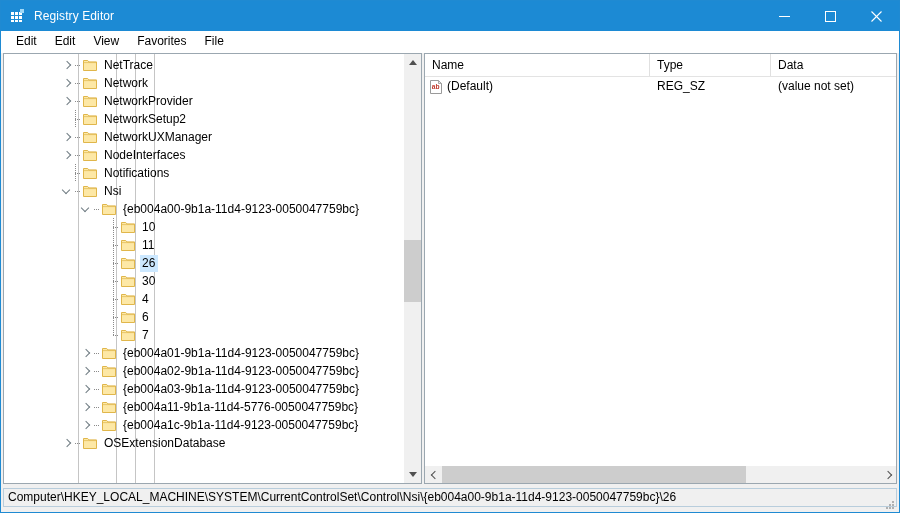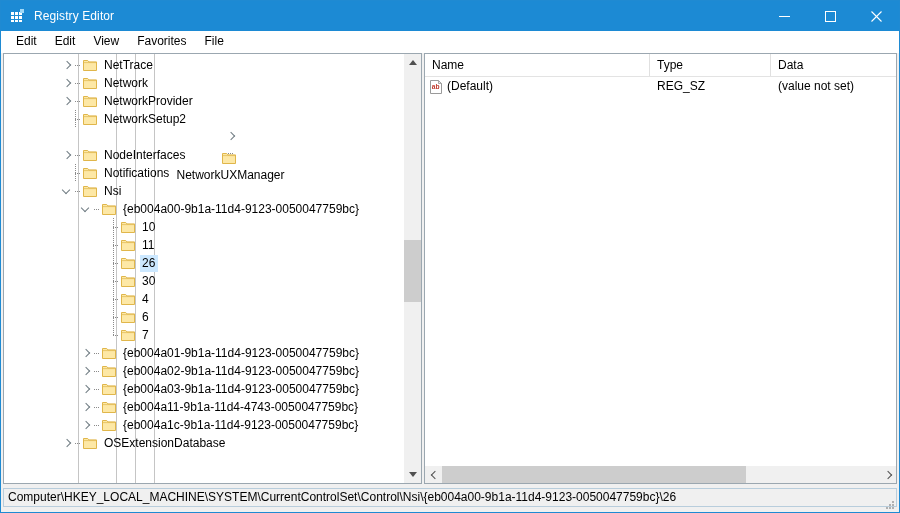--- a/index.html
+++ b/index.html
@@ -495,21 +495,21 @@
             </div>
             <div class="trow" style="padding-left: 14px;">
               <div class="twist"></div>
               <div class="connector stub"></div>
               <div class="folder"><svg width="16" height="14" viewBox="0 0 16 14">
                   <path d="M1.5 2.5 h4.2 l1.2 1.4 h7.6 v8.6 h-13 z" fill="#fde8a6" stroke="#e0b64a" stroke-width="1"></path>
                   <path d="M1.5 4.6 h13" stroke="#e0b64a" stroke-width="0.7" fill="none"></path>
                 </svg></div>
               <div class="tlabel">NetworkSetup2</div>
             </div>
-            <div class="trow" style="padding-left: 14px; flex-direction: column;">
+            <div class="trow" style="padding-left: 14px;">
               <div class="twist">
                 <span class="chev"></span>
               </div>
               <div class="connector"></div>
               <div class="folder"><svg width="16" height="14" viewBox="0 0 16 14">
                   <path d="M1.5 2.5 h4.2 l1.2 1.4 h7.6 v8.6 h-13 z" fill="#fde8a6" stroke="#e0b64a" stroke-width="1"></path>
                   <path d="M1.5 4.6 h13" stroke="#e0b64a" stroke-width="0.7" fill="none"></path>
                 </svg></div>
               <div class="tlabel">NetworkUXManager</div>
             </div>
@@ -653,21 +653,21 @@
             </div>
             <div class="trow" style="padding-left: 33px;">
               <div class="twist">
                 <span class="chev"></span>
               </div>
               <div class="connector"></div>
               <div class="folder"><svg width="16" height="14" viewBox="0 0 16 14">
                   <path d="M1.5 2.5 h4.2 l1.2 1.4 h7.6 v8.6 h-13 z" fill="#fde8a6" stroke="#e0b64a" stroke-width="1"></path>
                   <path d="M1.5 4.6 h13" stroke="#e0b64a" stroke-width="0.7" fill="none"></path>
                 </svg></div>
-              <div class="tlabel">{eb004a11-9b1a-11d4-4743-0050047759bc}</div>
+              <div class="tlabel">{eb004a11-9b1a-11d4-5776-0050047759bc}</div>
             </div>
             <div class="trow" style="padding-left: 33px;">
               <div class="twist">
                 <span class="chev"></span>
               </div>
               <div class="connector"></div>
               <div class="folder"><svg width="16" height="14" viewBox="0 0 16 14">
                   <path d="M1.5 2.5 h4.2 l1.2 1.4 h7.6 v8.6 h-13 z" fill="#fde8a6" stroke="#e0b64a" stroke-width="1"></path>
                   <path d="M1.5 4.6 h13" stroke="#e0b64a" stroke-width="0.7" fill="none"></path>
                 </svg></div>

